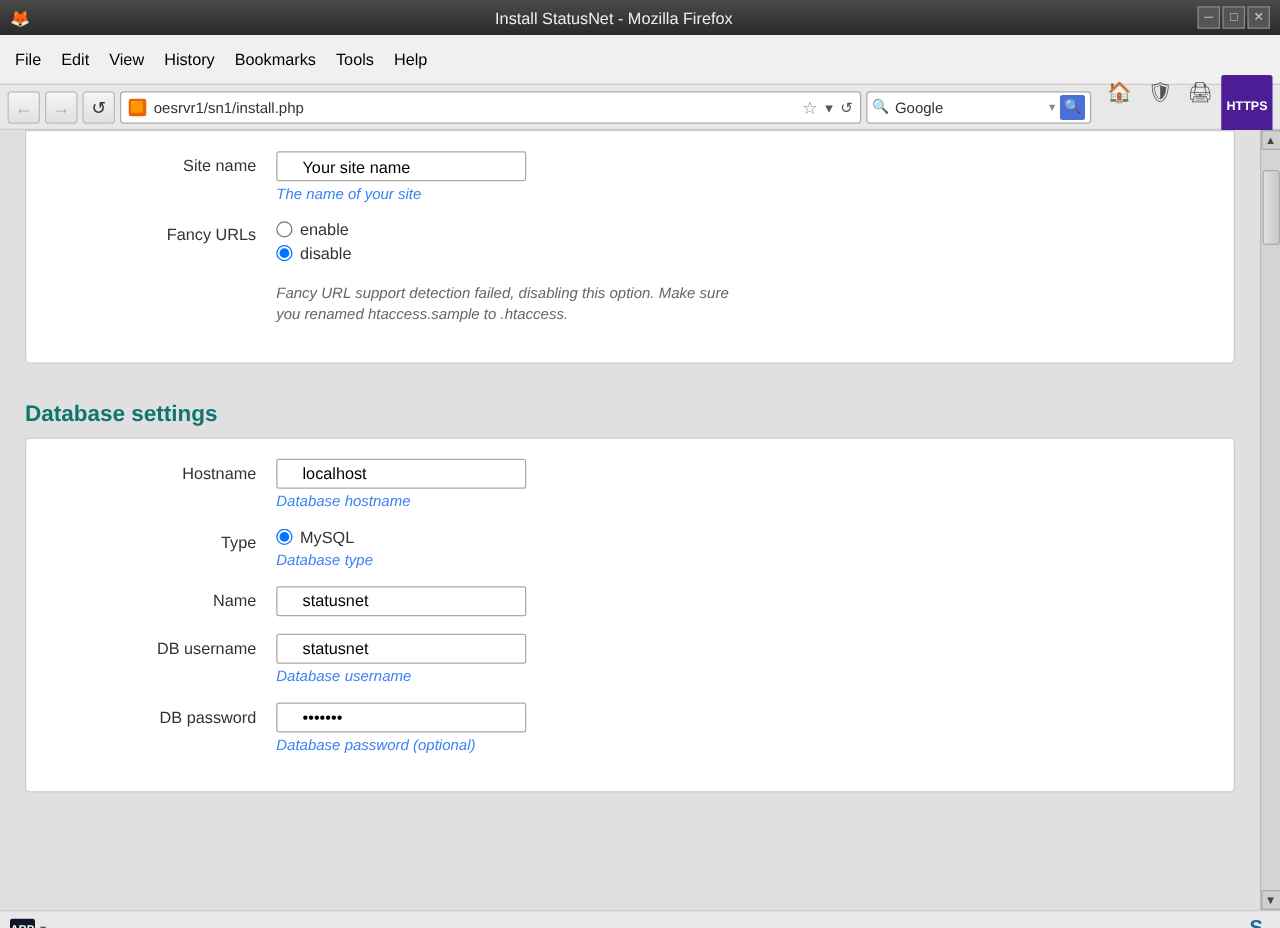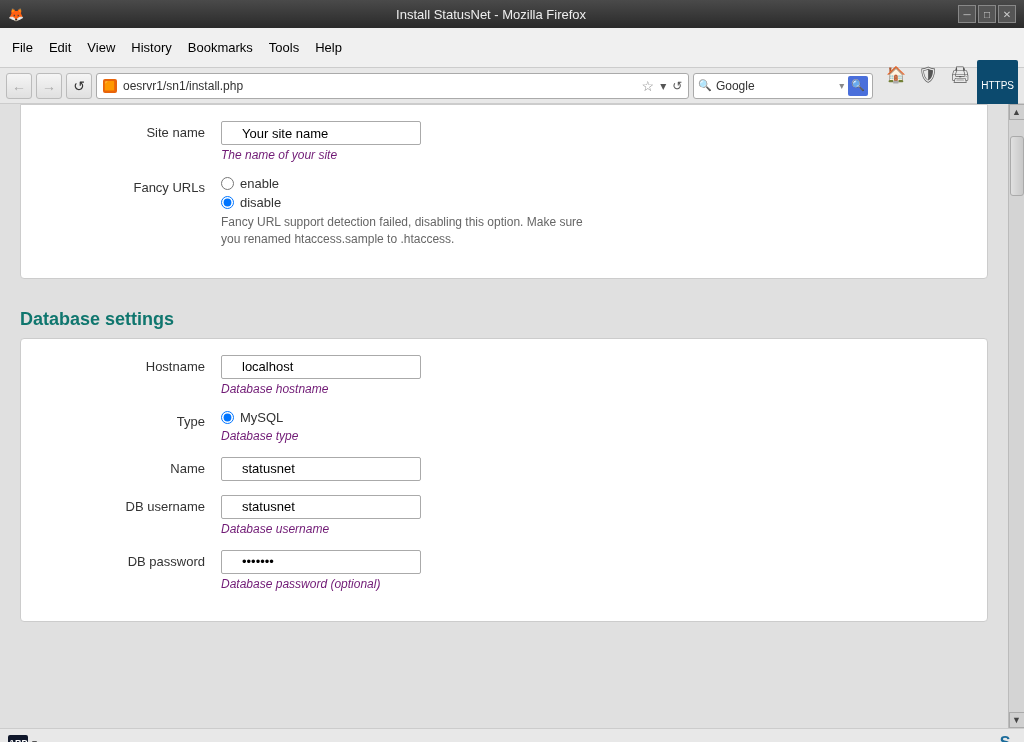--- a/index.html
+++ b/index.html
@@ -110,24 +110,24 @@
     }
     .toolbar-icons { display: flex; gap: 2px; margin-left: 4px; }
     .toolbar-icon {
       width: 30px; height: 28px;
       display: flex; align-items: center; justify-content: center;
       cursor: pointer;
       font-size: 16px;
       color: #555;
     }
     .https-badge {
-      background: #0c4a6e;
+      background: #4c1d95;
       color: white;
       font-size: 10px;
-      font-weight: normal;
+      font-weight: bold;
       padding: 20px 4px;
       border-radius: 2px;
     }
 
     
     .browser-content {
       display: flex;
       height: calc(742px - 28px - 26px - 36px - 28px);
       overflow: hidden;
     }
@@ -191,35 +191,36 @@
     .form-input {
       width: 200px;
       height: 24px;
       border: 1px solid #aaa;
       padding: 2px 20px;
       font-size: 13px;
       border-radius: 2px;
     }
     .form-hint {
       font-size: 12px;
-      color: #701a75;
+      color: #3b82f6;
       margin-top: 3px;
       font-style: italic;
     }
     .radio-row {
       display: flex;
       align-items: center;
       gap: 6px;
       margin-bottom: 4px;
     }
     .radio-label { font-size: 13px; color: #333; }
     .fancy-url-note {
       font-size: 12px;
       color: #666;
-      margin-top: 4px;
+      font-style: italic;
+      margin-top: 16px;
       max-width: 380px;
       line-height: 1.4;
     }
     .db-section-title {
       font-size: 18px;
       font-weight: bold;
       color: #0f766e;
       padding: 10px 0 8px 0;
       margin: 0 0 0 0;
     }

